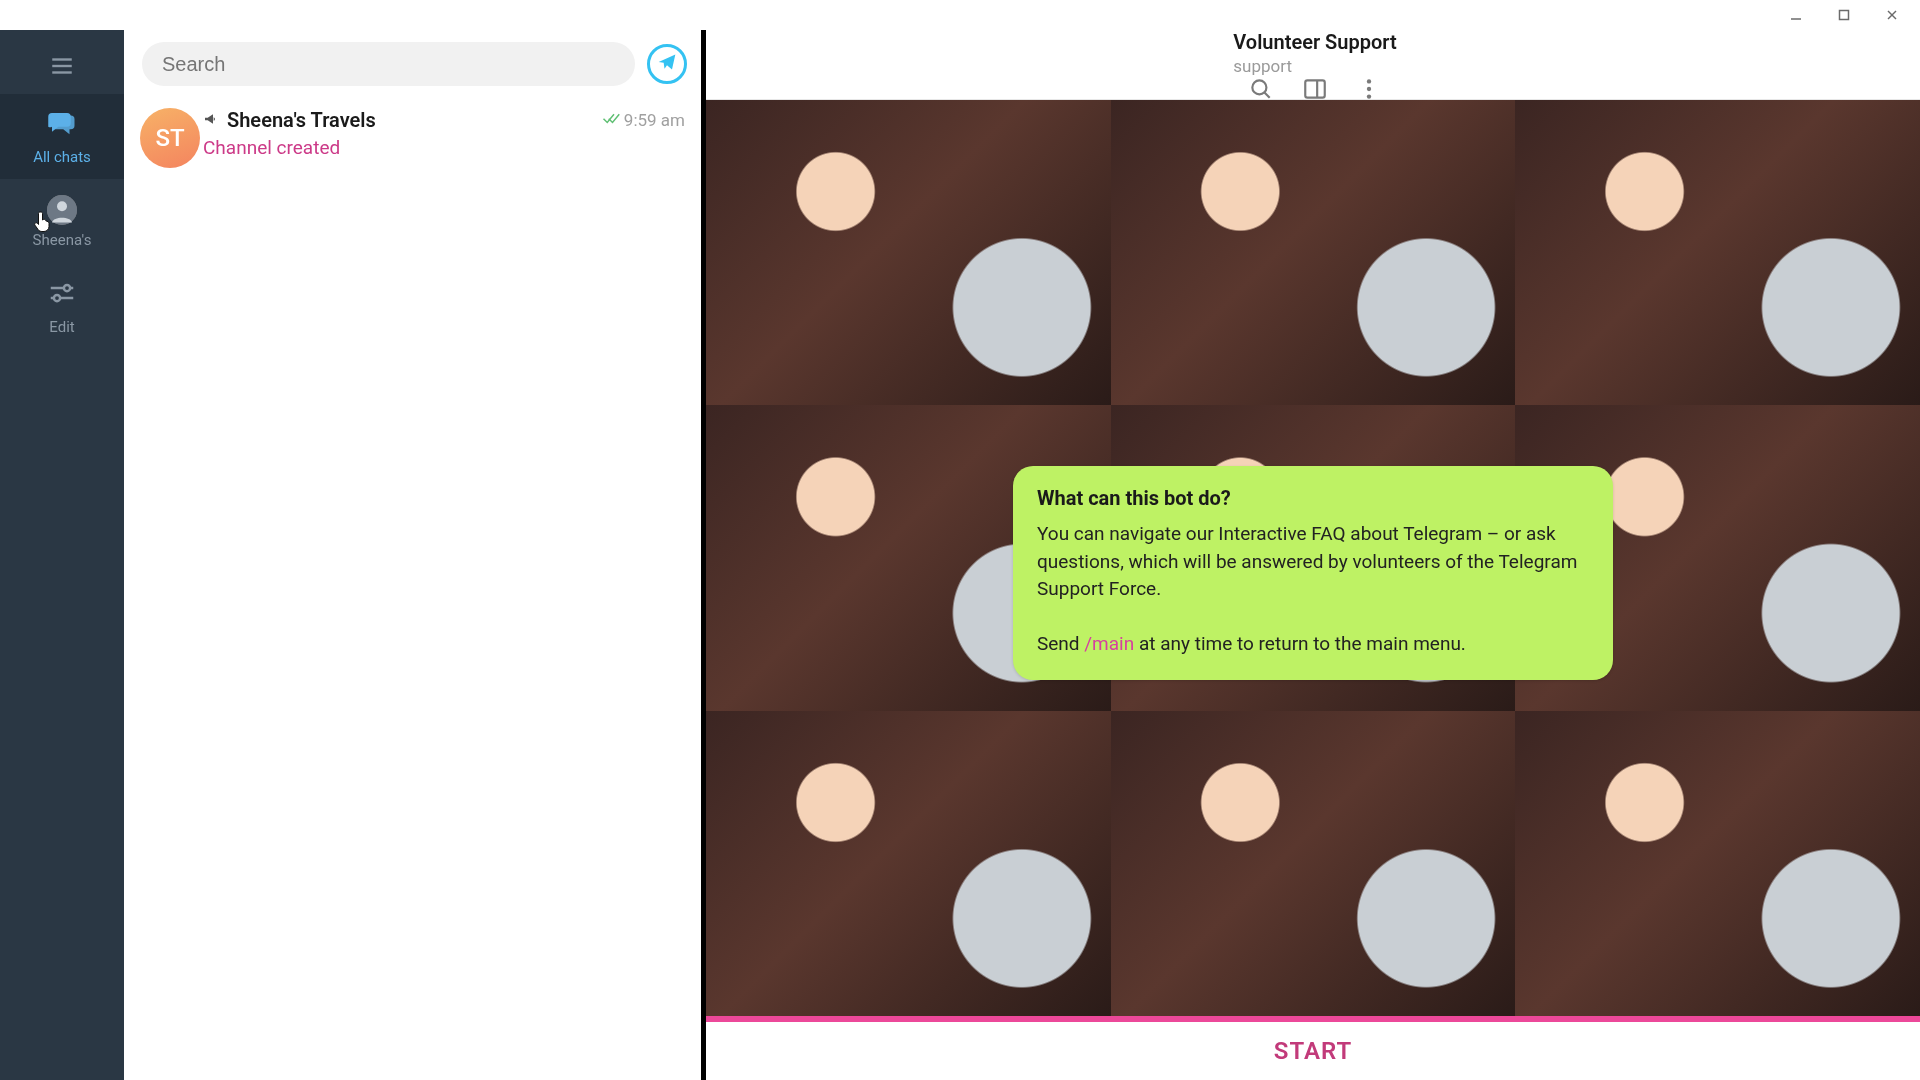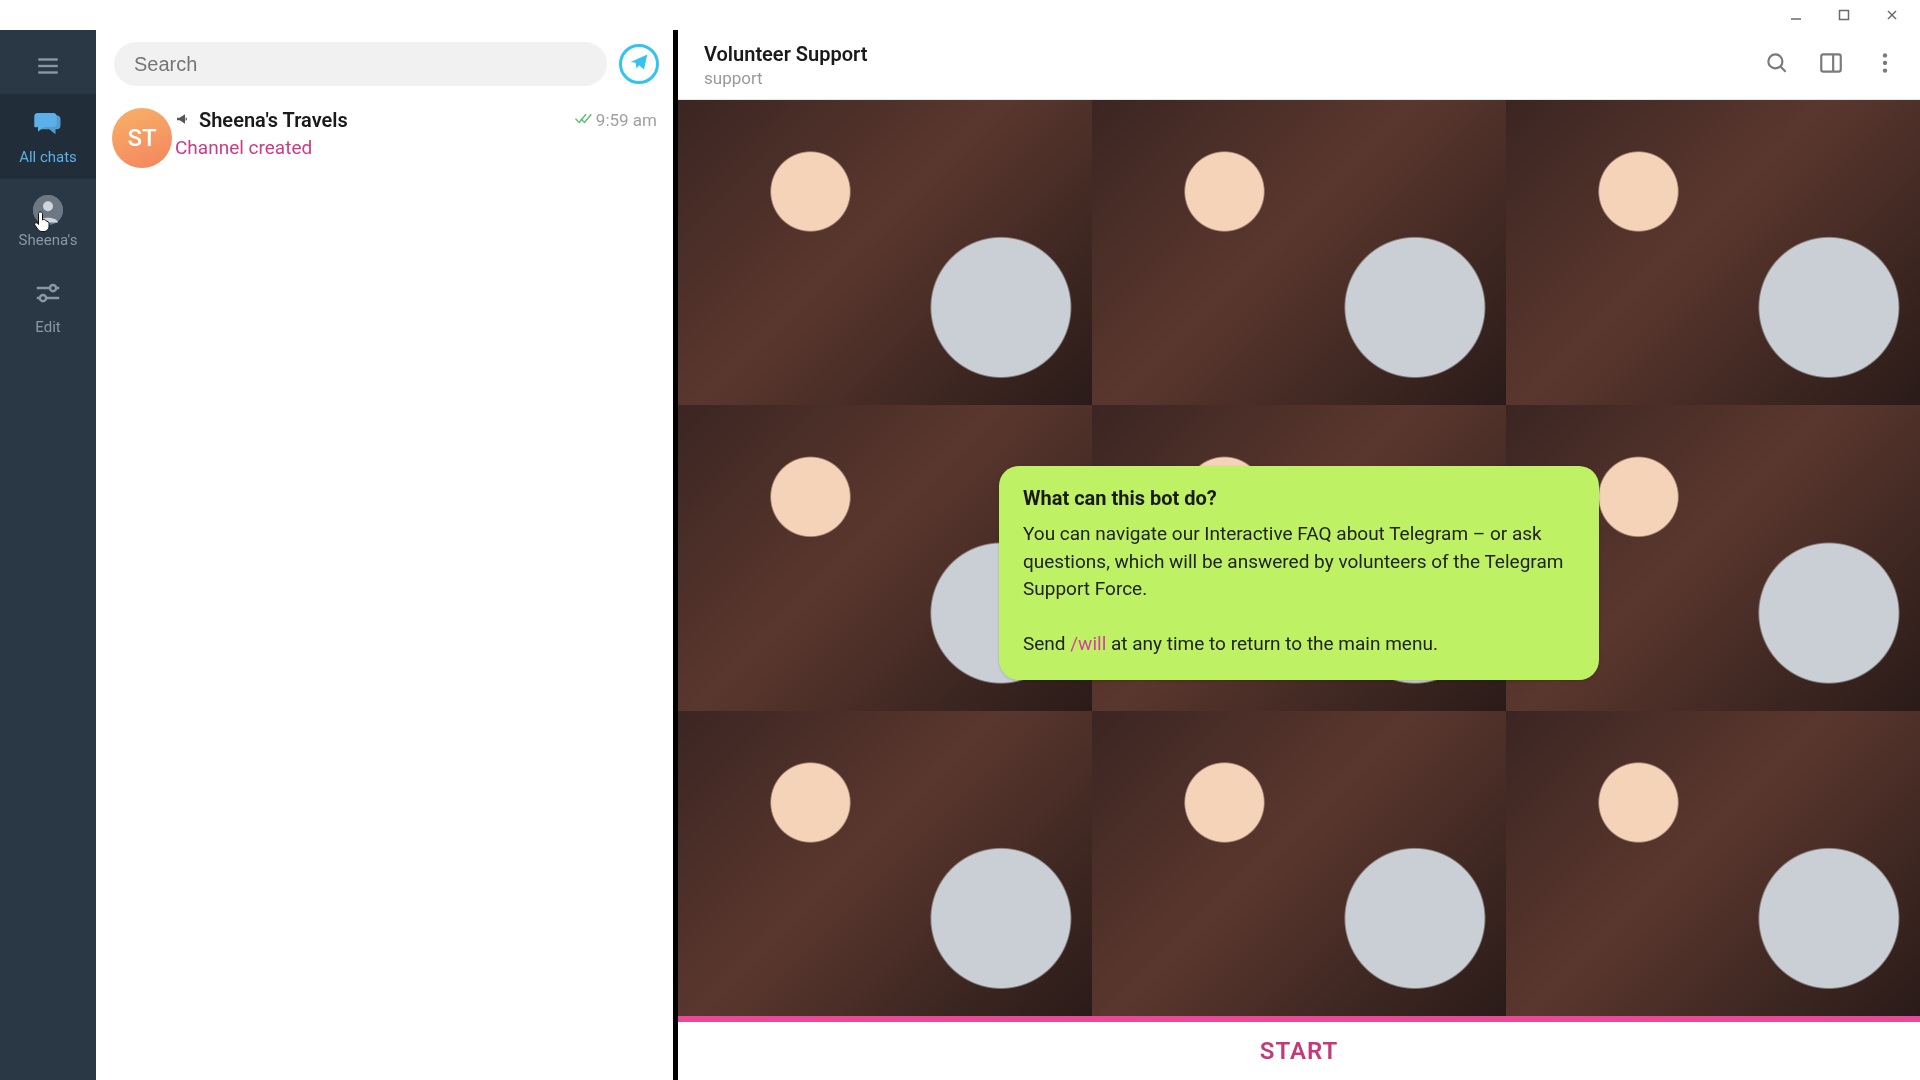--- a/index.html
+++ b/index.html
@@ -22,21 +22,21 @@
   .titlebar .ctl svg { width:14px; height:14px; }
 
   
   .app {
     display: flex;
     height: 1050px;
   }
 
   
   .rail {
-    width: 96px;
+    width: 124px;
     background: #2a3744;
     display:flex;
     flex-direction:column;
     align-items:center;
     padding-top:8px;
   }
   .rail .hamburger {
     width: 100%;
     height: 56px;
     display:flex; align-items:center; justify-content:center;
@@ -115,20 +115,21 @@
     flex:1;
     display:flex; flex-direction:column;
     background:#fff;
     min-width:0;
   }
   .convo-header {
     height:70px;
     display:flex; align-items:center; justify-content:space-between;
     padding:0 22px 0 26px;
     border-bottom:1px solid #e7e7e7;
+    flex-direction:column;
   }
   .convo-title { display:flex; flex-direction:column; }
   .convo-title .name { font-size:20px; font-weight:600; color:#1a1a1a; }
   .convo-title .status { font-size:17px; color:#9a9a9a; margin-top:2px;}
   .convo-actions { display:flex; align-items:center; gap:28px; color:#7a7a7a;}
   .convo-actions .act { cursor:pointer; display:flex; align-items:center; justify-content:center;}
   .convo-actions svg { width:26px; height:26px; }
 
   .convo-body {
     flex:1;
@@ -333,21 +334,21 @@
           <div class="tile"></div>
         <div class="tile"></div>
           <div class="tile"></div>
           <div class="tile"></div>
       </div>
       <div class="bubble">
         <div class="b-title">What can this bot do?</div>
         <div class="b-text">
           <span>You can navigate our Interactive FAQ about Telegram – or ask questions, which will be answered by volunteers of the Telegram Support Force.</span>
           <br><br>
-          <span>Send </span><span class="cmd">/will</span><span> at any time to return to the main menu.</span>
+          <span>Send </span><span class="cmd">/main</span><span> at any time to return to the main menu.</span>
         </div>
       </div>
     </div>
 
     <div class="convo-footer">
       <span>START</span>
     </div>
   </div>
 </div>
 

